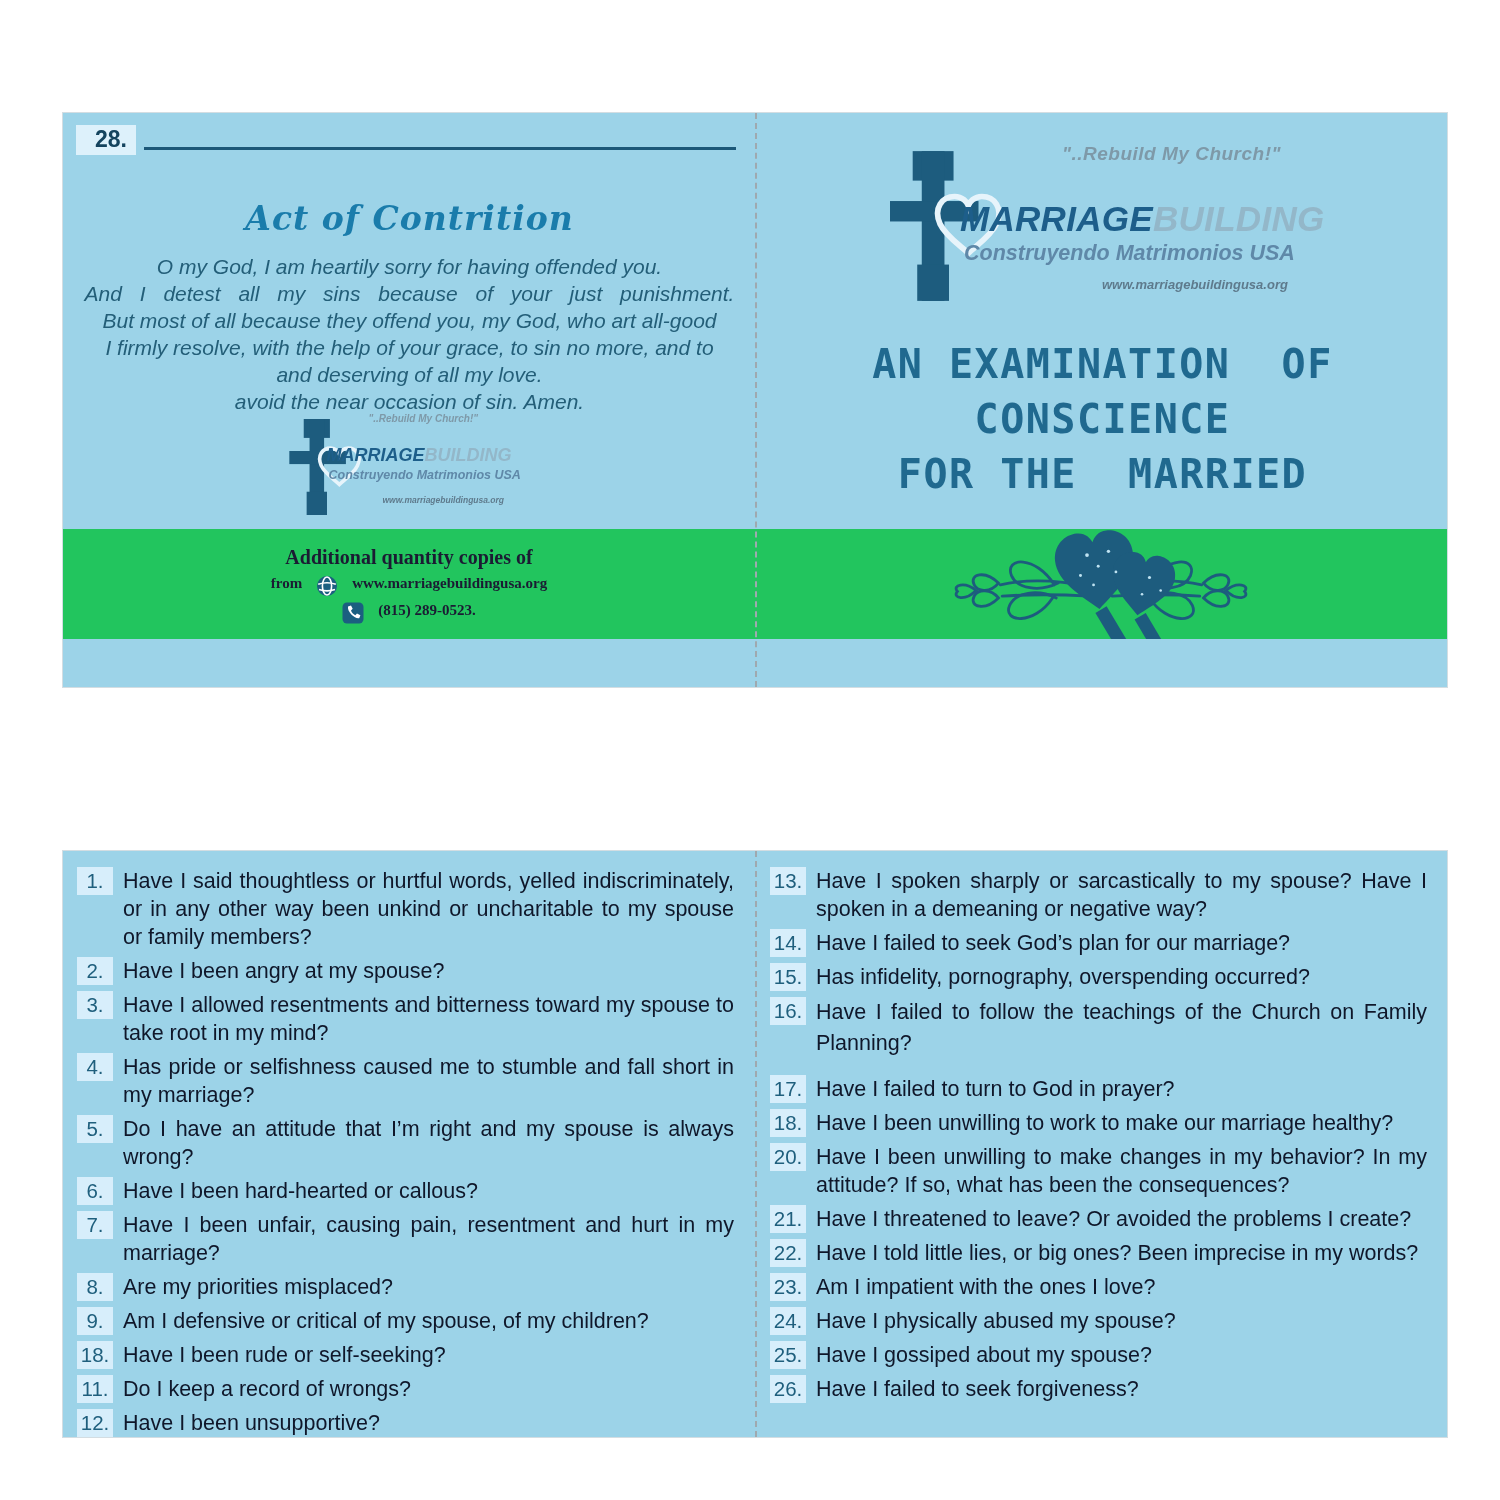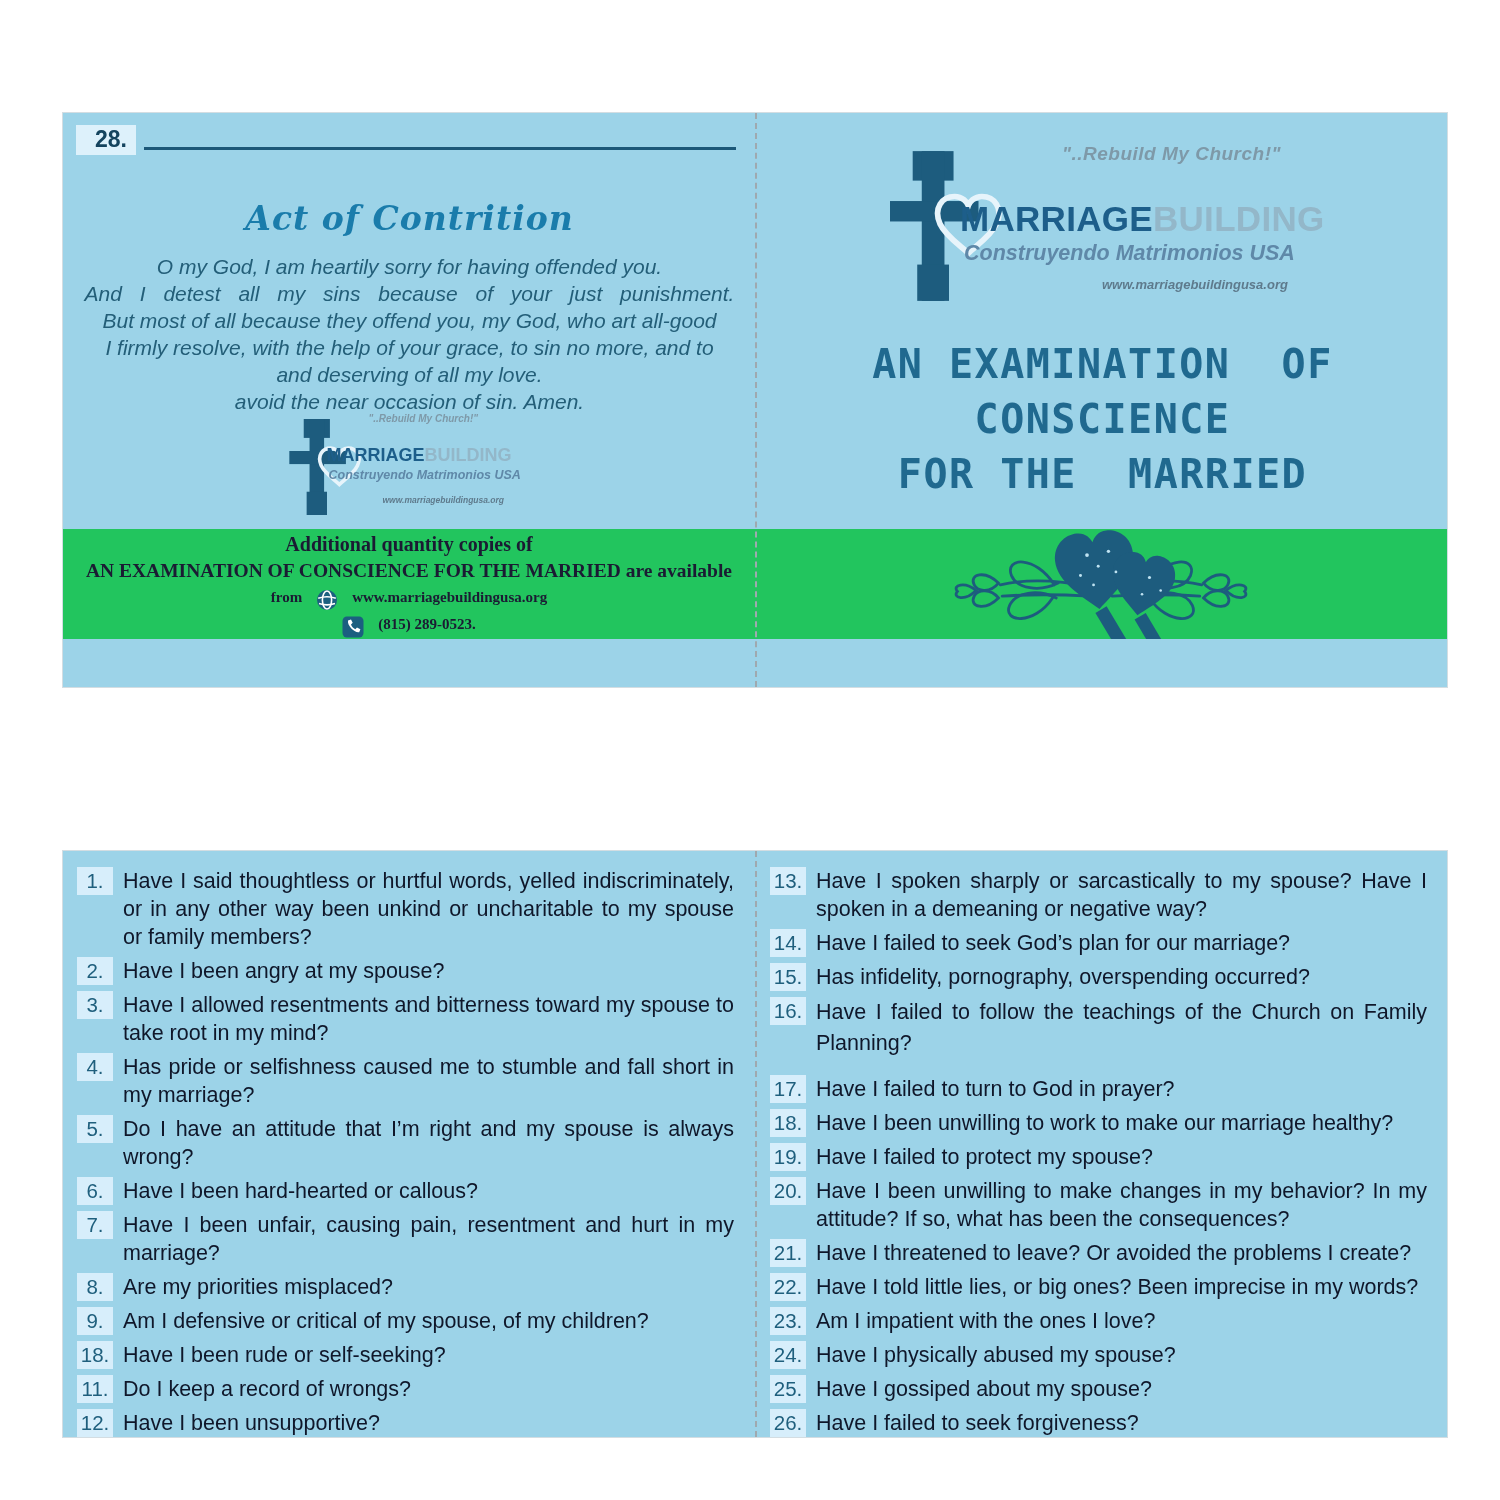--- a/index.html
+++ b/index.html
@@ -44,21 +44,21 @@
   }
   .prayer {
     position:absolute; top:140px; left:10px; right:10px; text-align:center;
     font-style:italic; font-size:21px; line-height:27px; color:#235e78;
     font-weight:500;
   }
   .prayer .prayer-line:nth-of-type(2) { word-spacing:12px; }
 
   
   .logo { position:absolute; }
-  .logo .brand  { white-space:nowrap; font-weight:800; }
+  .logo .brand  { white-space:nowrap; font-weight:800;font-style:italic; }
   .logo .b1 { color:#1d5e8a; }
   .logo .b2 { color:#93b7c9; }
   .logo .tagline   { position:absolute; font-style:italic; font-weight:700; color:#7e99a8; white-space:nowrap; }
   .logo .brand-sub { position:absolute; font-style:italic; font-weight:700; color:#5f88a8; white-space:nowrap; }
   .logo .brand-web { position:absolute; font-style:italic; font-weight:700; color:#5e7a8c; white-space:nowrap; }
   .logo .cross { position:absolute; color:#1d5c7e; }
 
   .logo-sm { top:298px; left:50%; transform:translateX(-50%); width:290px; height:112px; }
   .logo-sm .tagline   { top:2px;  left:104px; font-size:10px; }
   .logo-sm .cross     { left:24px; top:8px; width:76px; height:96px; }
@@ -200,21 +200,20 @@
 
           <div class="title-line">CONSCIENCE</div>
 
           <div class="title-line">FOR THE  MARRIED</div>
         </div>
     </div>
 
     <div class="band">
       <div class="band-half band-left">
         <div class="dist1">Additional quantity copies of</div>
-        <div class="dist2">AN EXAMINATION OF CONSCIENCE FOR THE MARRIED are available</div>
         <div class="dist3">
           <span>from</span>
           <svg class="inline-ic" width="22" height="22" viewBox="0 0 22 22">
             <circle cx="11" cy="11" r="10" fill="#1b5f80"></circle>
             <ellipse cx="11" cy="11" rx="4.6" ry="9" fill="none" stroke="#ffffff" stroke-width="1.6"></ellipse>
             <path d="M2.2,9.2 C8,7.2 14,7.2 19.8,9.2" fill="none" stroke="#ffffff" stroke-width="1.6"></path>
             <path d="M3,14.6 C8.6,16.4 13.4,16.4 19,14.6" fill="none" stroke="#ffffff" stroke-width="1.6"></path>
           </svg>
           <span>www.marriagebuildingusa.org</span>
         </div>
@@ -353,24 +352,20 @@
           <div class="qrow">
             <span class="qnum">17.</span>
             <div class="qtext">Have I failed to turn to God in prayer?</div>
           </div>
 
           <div class="qrow">
             <span class="qnum">18.</span>
             <div class="qtext">Have I been unwilling to work to make our marriage healthy?</div>
           </div>
 
-          <div class="qrow">
-            <span class="qnum">19.</span>
-            <div class="qtext">Have I failed to protect my spouse?</div>
-          </div>
 
           <div class="qrow">
             <span class="qnum">20.</span>
             <div class="qtext">Have I been unwilling to make changes in my behavior? In my attitude? If so, what has been the consequences?</div>
           </div>
 
           <div class="qrow">
             <span class="qnum">21.</span>
             <div class="qtext">Have I threatened to leave? Or avoided the problems I create?</div>
           </div>

